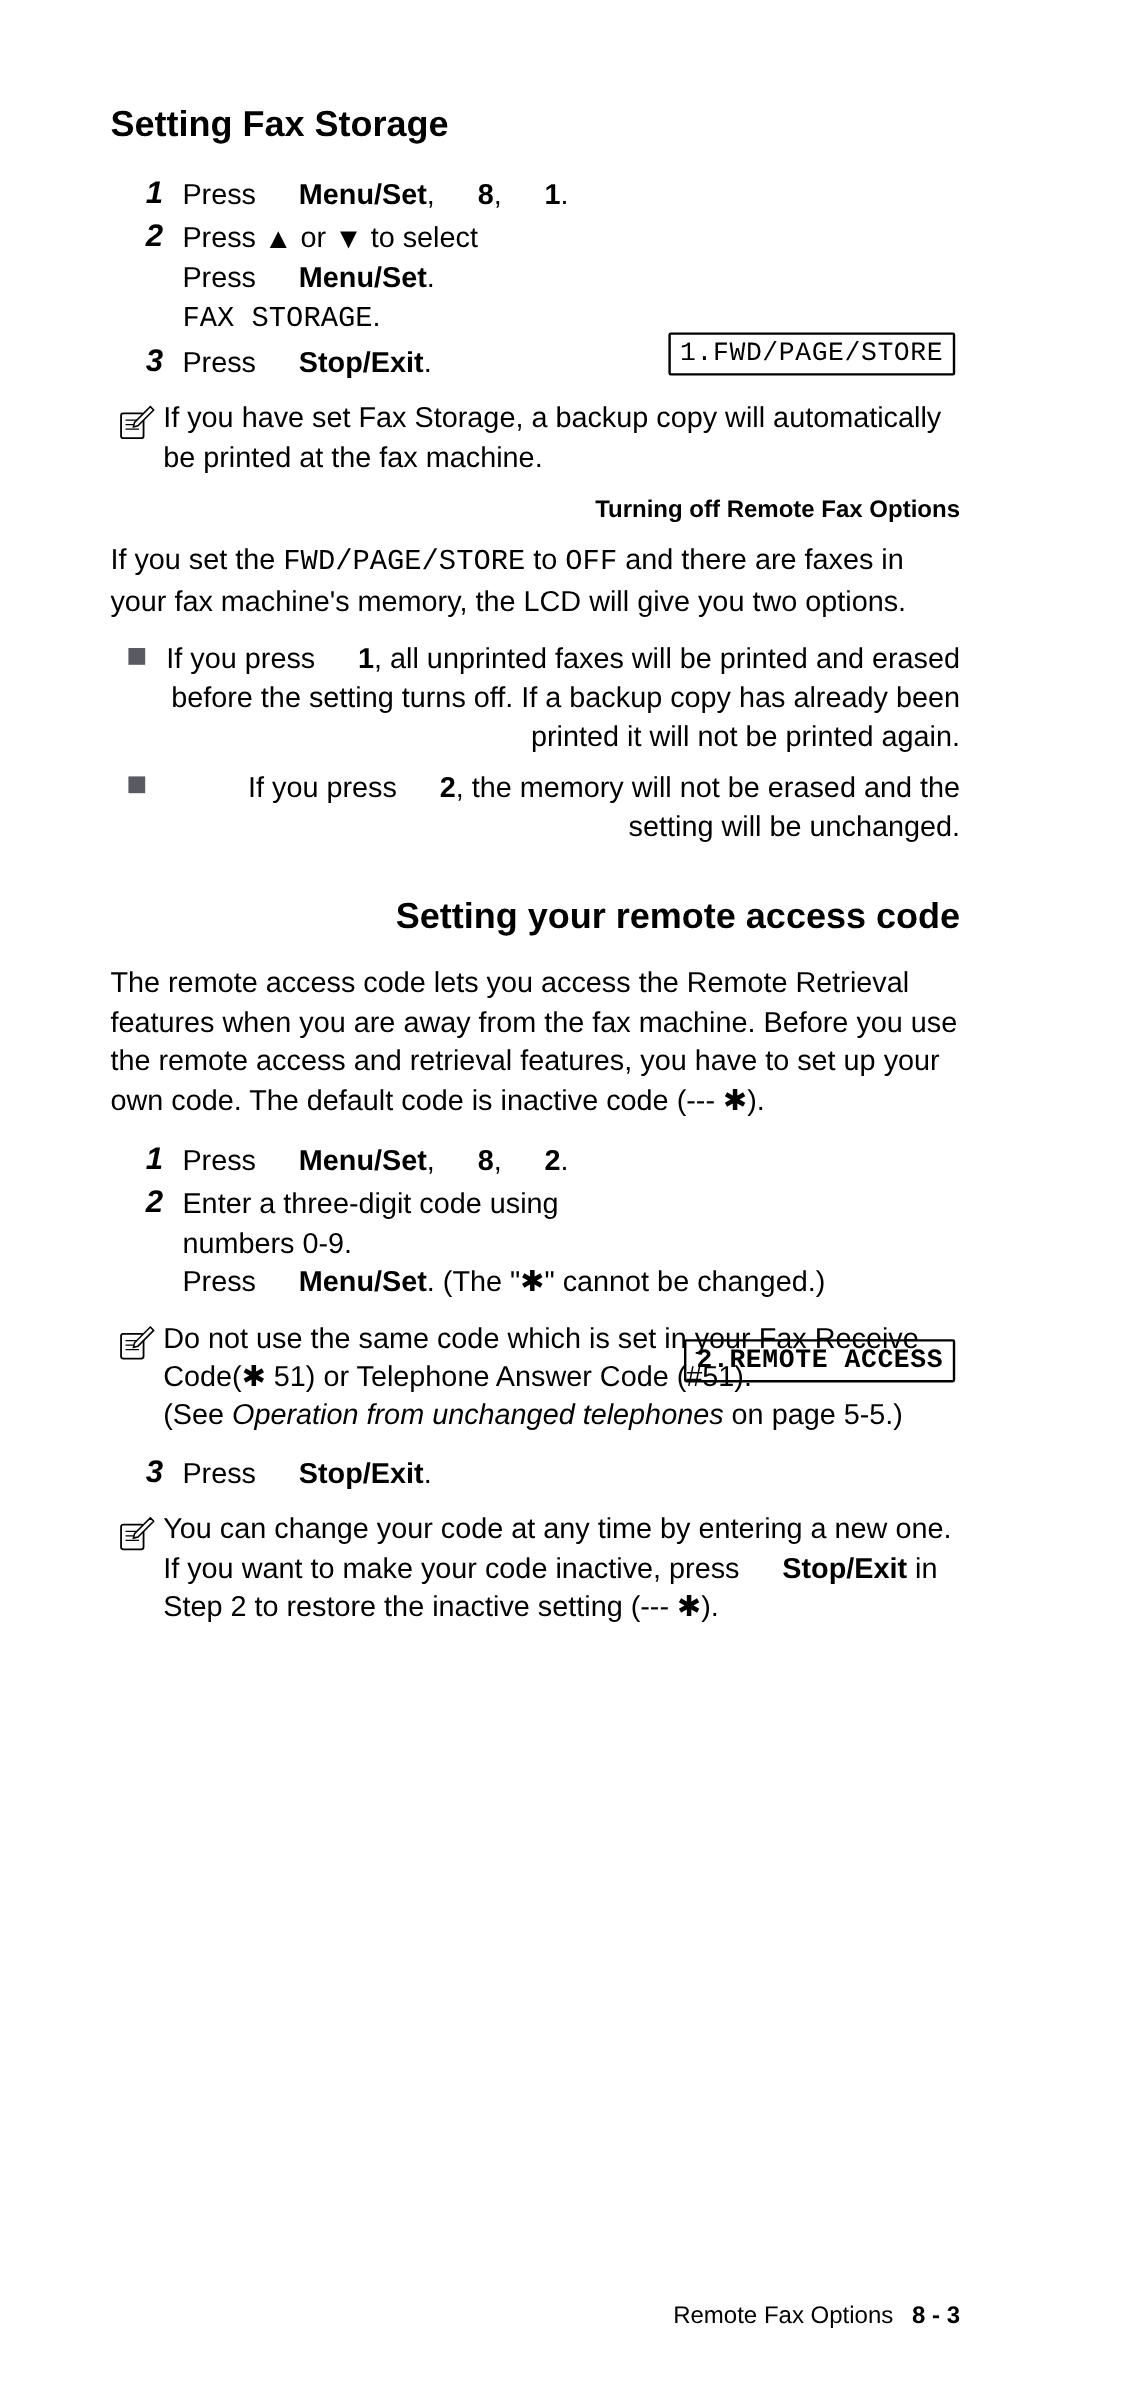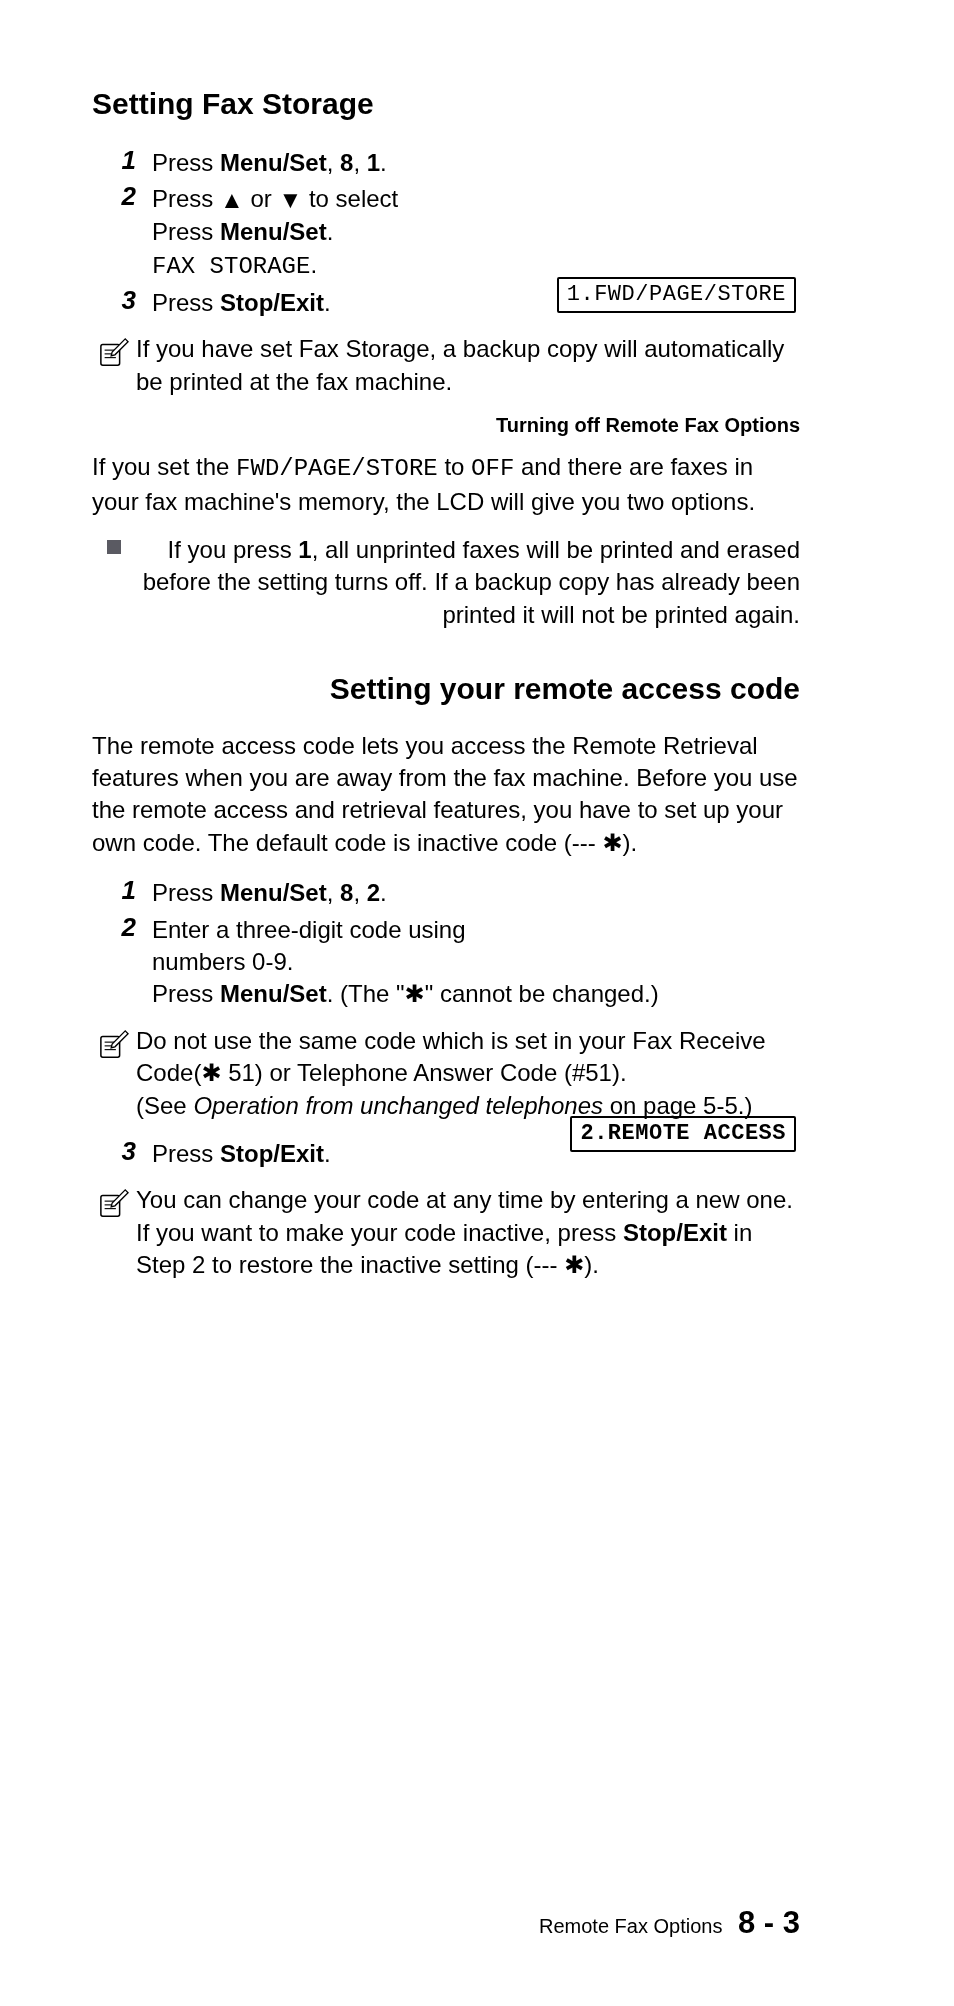--- a/index.html
+++ b/index.html
@@ -111,25 +111,25 @@
   .bullet-body {
     flex: 1;
   }
   .footer {
     position: absolute;
     bottom: 62px;
     right: 80px;
     font-size: 20px;
   }
   .footer .pg {
-    font-size: 31px;
+    font-size: 20px;
     font-weight: bold;
     margin-left: 10px;
   }
-  .b { font-weight: bold; }
+  .b { font-weight: bold; margin-left: 29px; }
   .i { font-style: italic; }
   .arrow {
     display: inline-block;
     vertical-align: -1px;
   }
   .star {
     font-family: Arial, sans-serif;
   }
 
   
@@ -193,20 +193,28 @@
 
   <div class="bullets">
     <div class="bullet-row">
       <div class="bullet-mark">
           <div class="bullet-square"></div>
         </div>
       <div class="bullet-body">
         <span>If you press </span><span class="b">1</span><span>, all unprinted faxes will be printed and erased before the setting turns off. If a backup copy has already been printed it will not be printed again.</span>
       </div>
     </div>
+    <div class="bullet-row">
+      <div class="bullet-mark">
+          <div class="bullet-square"></div>
+        </div>
+      <div class="bullet-body">
+        <span>If you press </span><span class="b">2</span><span>, the memory will not be erased and the setting will be unchanged.</span>
+      </div>
+    </div>
   </div>
 
   <h2 class="section-title" style="margin-top:38px;text-align:right;">Setting your remote access code</h2>
   <p class="para">
     <span>The remote access code lets you access the Remote Retrieval features when you are away from the fax machine. Before you use the remote access and retrieval features, you have to set up your own code. The default code is inactive code (--- </span><span class="star">✱</span><span>).</span>
   </p>
 
   <div class="lcd-box lcd-2">2.REMOTE ACCESS</div>
 
   <div class="steps">

